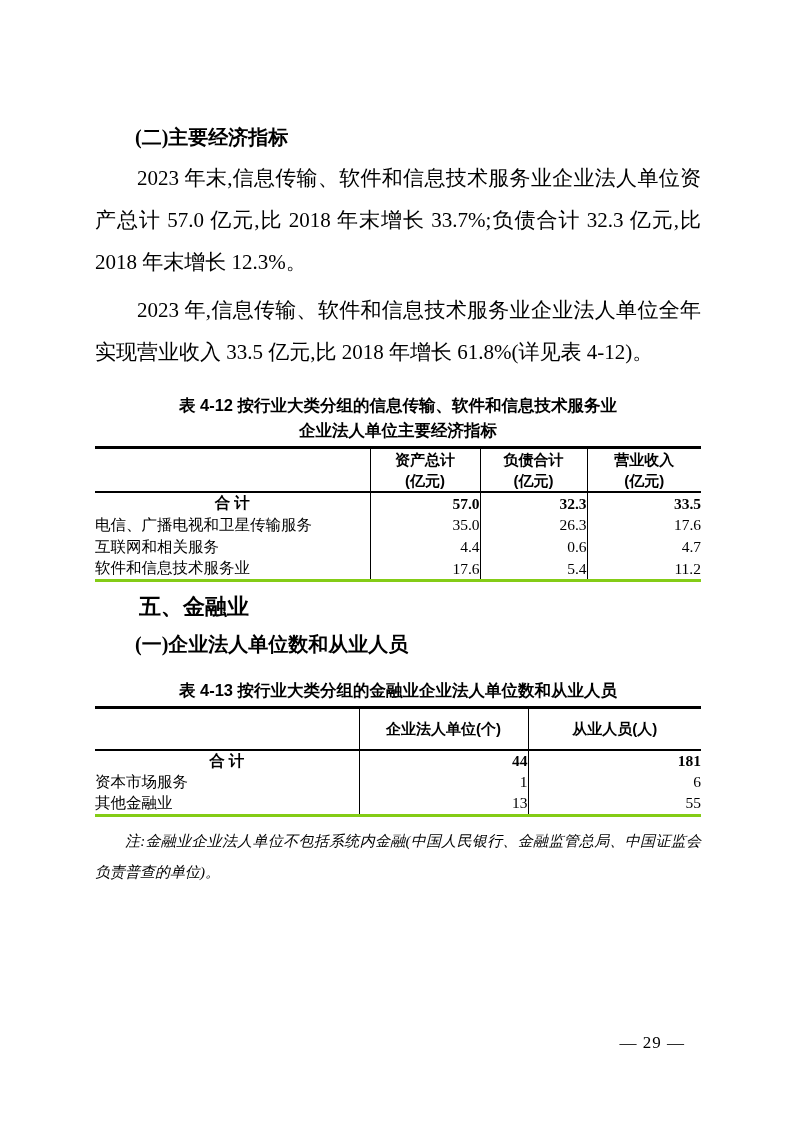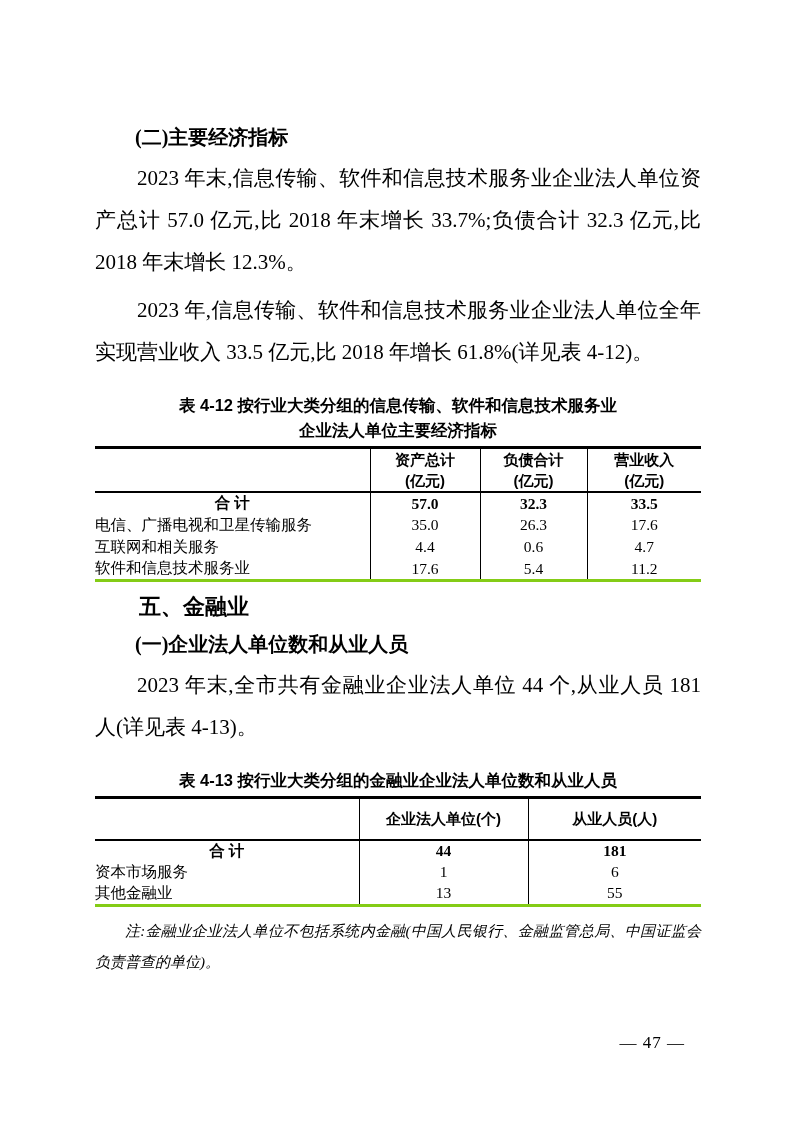--- a/index.html
+++ b/index.html
@@ -64,21 +64,21 @@
     font-size: 15px;
     line-height: 21px;
     text-align: center;
     height: 44px;
   }
   table.t13 thead th { height: 42px; }
   table.tbl td { height: 22px; font-size: 15.5px; }
   table.t13 td { height: 21px; }
   td.lbl { text-align: left; padding-left: 2px; }
   td.lbl.center { text-align: center; }
-  td.num { text-align: center; padding-right: 14px; }
+  td.num { text-align: right; padding-right: 14px; }
   tr.sum td { font-weight: bold; }
   .h-big {
     font-family: "Liberation Sans", sans-serif;
     font-weight: bold;
     font-size: 22px;
     line-height: 30px;
     text-indent: 2em;
     margin-top: 10px;
   }
   .h-sub2 { margin-top: 8px; }
@@ -164,21 +164,20 @@
           <td class="num">5.4</td>
           <td class="num">11.2</td>
         </tr>
       </tbody>
     </table>
 
     <div class="h-big">五、金融业</div>
 
     <div class="h-sub h-sub2">(一)企业法人单位数和从业人员</div>
 
-    <p class="para">2023 年末,全市共有金融业企业法人单位 44 个,从业人员 181 人(详见表 4-13)。</p>
 
     <div class="tbl-title">表 4-13  按行业大类分组的金融业企业法人单位数和从业人员</div>
 
     <table class="tbl t13">
       <colgroup>
         <col style="width:264px">
           <col style="width:169px">
           <col style="width:173px">
       </colgroup>
       <thead>
@@ -204,14 +203,14 @@
           <td class="num">13</td>
           <td class="num">55</td>
         </tr>
       </tbody>
     </table>
 
     <p class="note">注:金融业企业法人单位不包括系统内金融(中国人民银行、金融监管总局、中国证监会负责普查的单位)。</p>
 
   </div>
 
-  <div class="page-number">— 47 —</div>
+  <div class="page-number">— 29 —</div>
 </div>
 
 </body></html>

